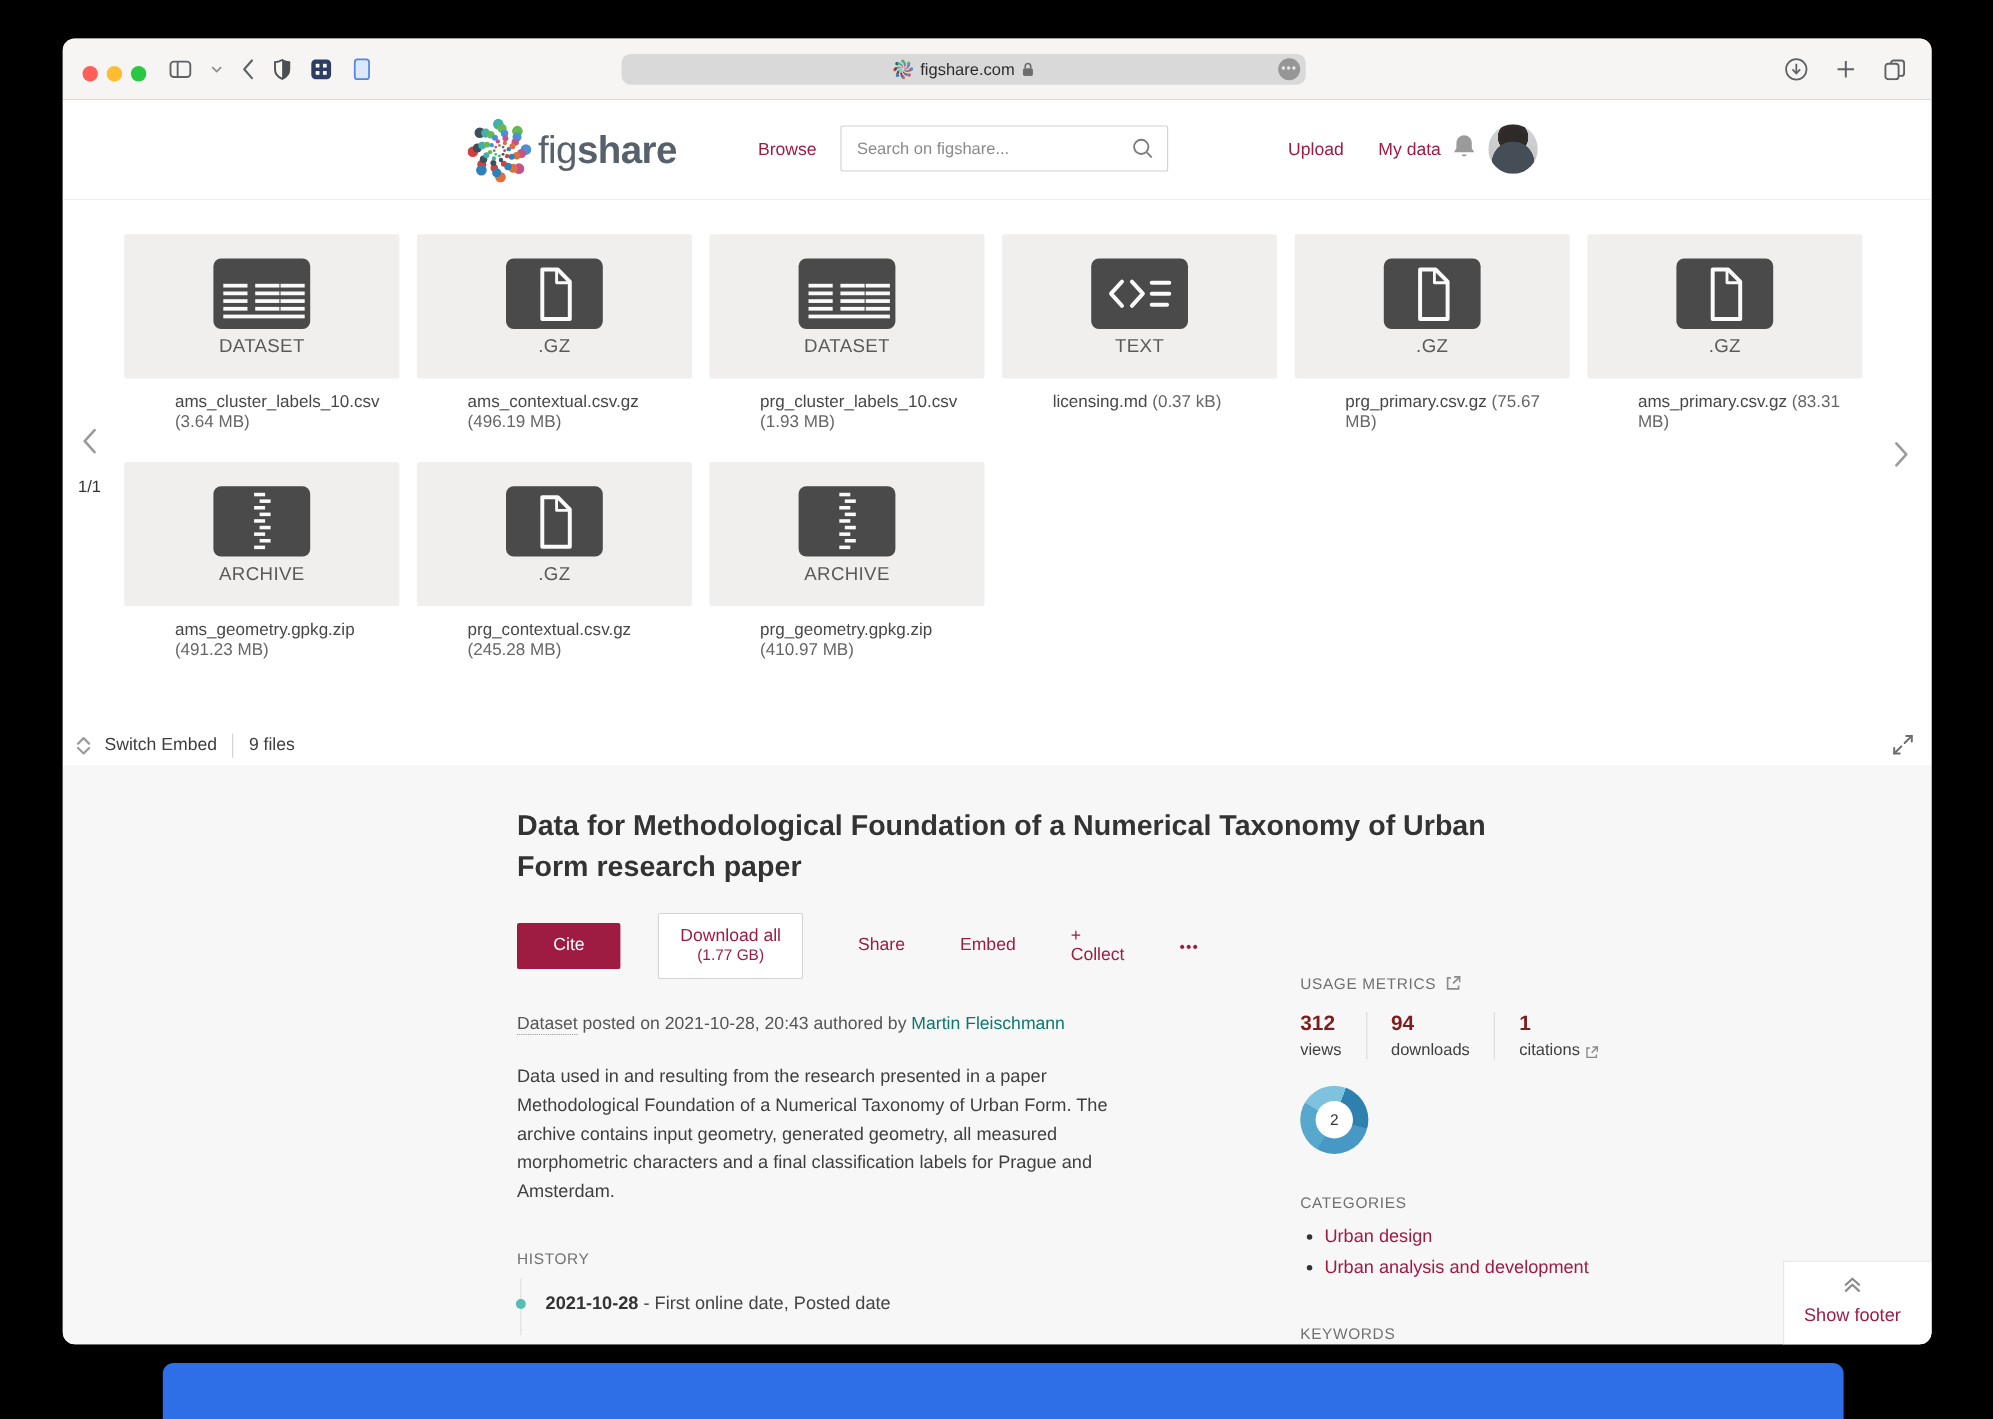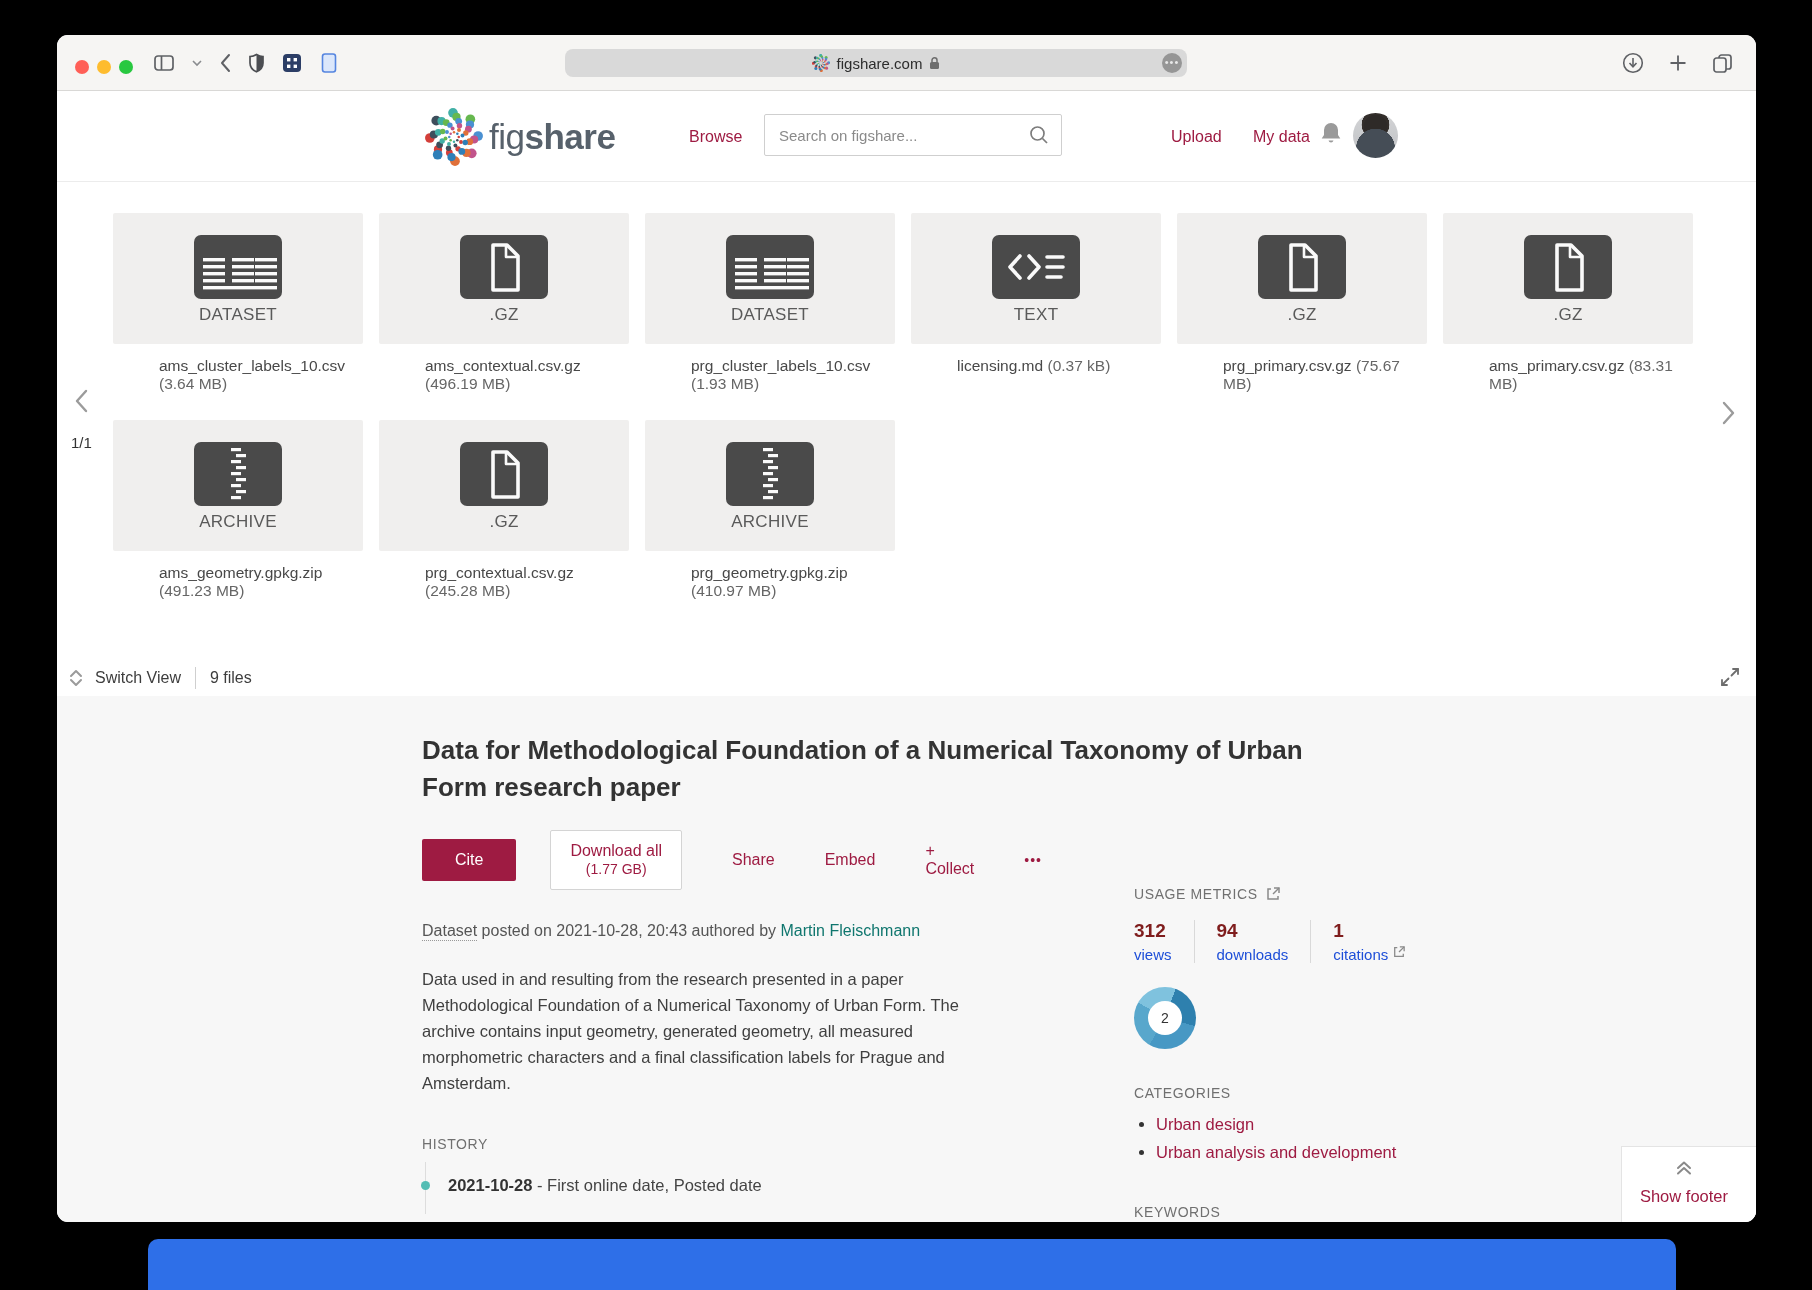--- a/index.html
+++ b/index.html
@@ -57,21 +57,21 @@
   .pager-count{position:absolute;left:14px;top:252px;font-size:15px;color:#333;}
   .pager-next{position:absolute;left:1664px;top:218px;}
   
   .viewbar{position:relative;height:36px;background:#fff;display:flex;align-items:center;}
   .switch-view{display:flex;align-items:center;gap:12px;margin-left:12px;}
   .switch-view .lbl{font-size:16px;color:#3d3d3d;}
   .vb-divider{width:1px;height:22px;background:#cfcfcf;margin:0 14px;}
   .vb-count{font-size:16px;color:#3d3d3d;}
   .expand-btn{position:absolute;right:14px;top:5px;}
   
-  .content{position:relative;height:527px;background:#f7f7f7;overflow:hidden;}
+  .content{position:relative;height:527px;background:#f7f7f7;overflow:hidden;padding-left:48px;}
   .cols{display:flex;}
   .left-col{margin-left:365px;width:620px;padding-top:36px;}
   .right-col{margin-left:92px;width:330px;padding-top:190px;}
   .item-title{font-size:26px;font-weight:700;color:#333;line-height:37px;width:940px;margin:0;}
   .btn-row{display:flex;align-items:center;margin-top:24px;gap:12px;}
   .btn-cite{background:#9e1b42;color:#fff;border:none;font-size:16px;padding:12px 33px;border-radius:2px;
     font-family:"Liberation Sans",sans-serif;}
   .btn-download{background:#fff;color:#9e1b42;border:1px solid #d4d4d4;font-size:16px;padding:11px 18px;
     margin-left:22px;border-radius:2px;font-family:"Liberation Sans",sans-serif;}
   .btn-download .dl-size{font-size:14px;}
@@ -86,21 +86,21 @@
   .timeline{position:relative;margin-top:24px;padding-left:26px;font-size:16.5px;color:#444;}
   .timeline::before{content:"";position:absolute;left:3px;top:-14px;width:1px;height:52px;background:#ddd;}
   .timeline .dot{position:absolute;left:-1px;top:5px;width:9px;height:9px;border-radius:50%;background:#54bdb4;}
   .timeline b{color:#333;}
   
   .metric-head{display:flex;align-items:center;gap:8px;}
   .stats{display:flex;margin-top:18px;}
   .stat{padding-right:22px;}
   .stat + .stat{border-left:1px solid #d9d9d9;padding-left:22px;}
   .stat .val{font-size:19px;font-weight:700;color:#7f1d1d;}
-  .stat .lab{font-size:15px;color:#1d4ed8;margin-top:4px;display:flex;align-items:flex-start;gap:5px;}
+  .stat .lab{font-size:15px;color:#404040;margin-top:4px;display:flex;align-items:flex-end;gap:5px;}
   .donut{margin-top:24px;width:62px;height:62px;border-radius:50%;
     background:conic-gradient(from 210deg,#58a7cc 0 90deg,#7fc2de 90deg 170deg,#2e80ae 170deg 255deg,#4798c4 255deg 360deg);
     display:flex;align-items:center;justify-content:center;}
   .donut .hole{width:34px;height:34px;border-radius:50%;background:#fff;display:flex;align-items:center;
     justify-content:center;font-size:14px;color:#333;}
   .cat-head{margin-top:36px;}
   .link-list{margin:14px 0 0 0;padding-left:22px;}
   .link-list li{color:#333;font-size:16.5px;margin-bottom:9px;}
   .link-list a{color:#9e1b42;text-decoration:none;}
   .kw-head{margin-top:42px;}
@@ -497,21 +497,21 @@
       <polyline points="3,3 12,13 3,23" fill="none" stroke="#9b9b9b" stroke-width="2.4" stroke-linecap="round" stroke-linejoin="round"></polyline>
     </svg>
   </div>
 
   <div class="viewbar">
     <div class="switch-view">
       <svg width="14" height="18" viewBox="0 0 14 18">
         <polyline points="2,7 7,2 12,7" fill="none" stroke="#9b9b9b" stroke-width="2" stroke-linecap="round" stroke-linejoin="round"></polyline>
         <polyline points="2,11 7,16 12,11" fill="none" stroke="#9b9b9b" stroke-width="2" stroke-linecap="round" stroke-linejoin="round"></polyline>
       </svg>
-      <span class="lbl">Switch View</span>
+      <span class="lbl">Switch Embed</span>
     </div>
     <div class="vb-divider"></div>
     <span class="vb-count">9 files</span>
     <svg class="expand-btn" width="24" height="24" viewBox="0 0 24 24">
       <g fill="none" stroke="#6d6d6d" stroke-width="1.8" stroke-linecap="round" stroke-linejoin="round">
         <polyline points="15,4 20,4 20,9"></polyline>
           <line x1="20" y1="4" x2="13.5" y2="10.5"></line>
         <polyline points="9,20 4,20 4,15"></polyline>
           <line x1="4" y1="20" x2="10.5" y2="13.5"></line>
       </g>

